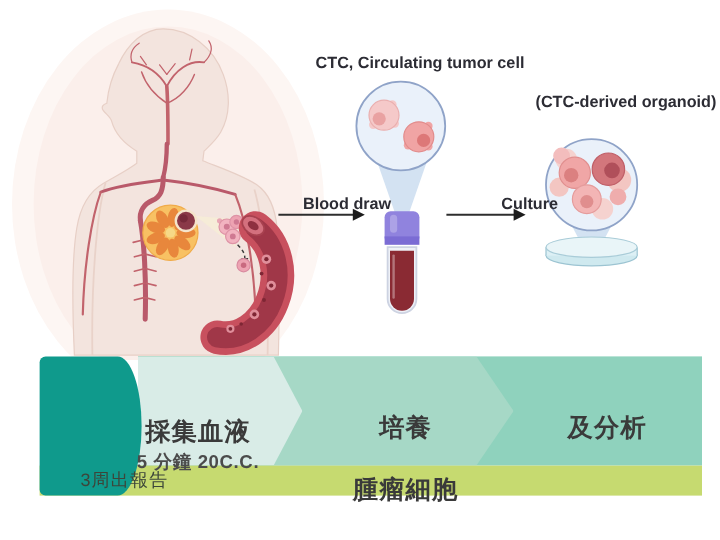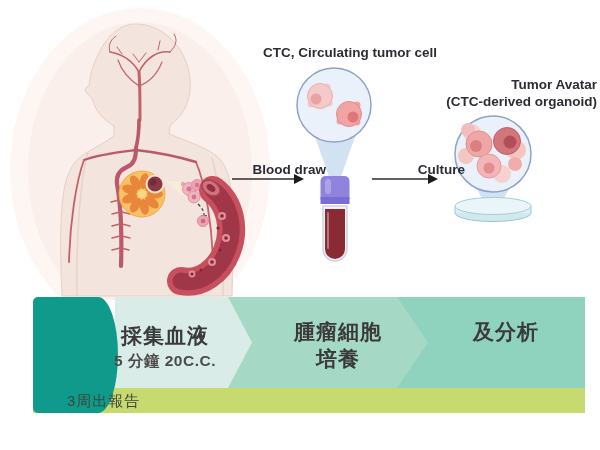--- a/index.html
+++ b/index.html
@@ -16,21 +16,21 @@
   .step2-bg{left:82px;width:313px;background:#a6d8c6;
     clip-path:polygon(0 0, calc(100% - 31px) 0, 100% 50%, calc(100% - 31px) 100%, 0 100%);}
   .step1-bg{left:82px;width:137px;background:#d9ece7;
     clip-path:polygon(0 0, calc(100% - 24px) 0, 100% 50%, calc(100% - 24px) 100%, 0 100%);}
   .strip{position:absolute;left:0;top:91px;width:552px;height:25px;background:#c6da70;}
   .teal-block{position:absolute;left:0;top:0;width:85px;height:116px;background:#0f9a8c;
     border-radius:5px 20px 20px 5px / 5px 58px 58px 5px;}
   .teal-text{position:absolute;left:0;top:29px;width:72px;text-align:center;
     color:#ffffff;font-size:21px;font-weight:700;line-height:26px;letter-spacing:2px;}
   .step-text{position:absolute;top:21px;text-align:center;color:#3a3a3a;}
-  .step-text .t{font-size:21px;font-weight:700;line-height:27px;letter-spacing:1px;}
+  .step-text .t{font-size:21px;font-weight:700;line-height:27px;letter-spacing:1px;margin-top:25px;}
   .step-text .s{font-size:15.5px;font-weight:700;color:#4b4b4b;line-height:24px;letter-spacing:.5px;}
   .st1{left:54px;width:156px;top:25px;}
   .st2{left:225px;width:160px;}
   .st3{left:393px;width:160px;}
   .strip-text{position:absolute;left:0;top:91px;width:552px;height:25px;line-height:25px;
     text-align:left;padding-left:34px;box-sizing:border-box;
     font-size:15px;font-weight:500;color:#3c463a;letter-spacing:1px;}
   
   .ctc-label{left:237px;top:45px;width:200px;}
   .blood-draw-label{left:206px;top:162px;width:120px;}
@@ -200,43 +200,42 @@
       <line x1="531" y1="206" x2="531" y2="213" stroke="#9cc4d2" stroke-width="1"></line>
       <ellipse cx="493" cy="206" rx="38" ry="8.5" fill="#e9f5f8" stroke="#a9ccd8" stroke-width="1"></ellipse>
     </g>
   </svg>
 
   
   <div class="lbl ctc-label">CTC, Circulating tumor cell</div>
   <div class="lbl blood-draw-label">Blood draw</div>
   <div class="lbl culture-label">Culture</div>
   <div class="lbl avatar-label">
-    <div>Tumor Avatar</div>
     <div class="sub">(CTC-derived organoid)</div>
   </div>
 
   
   <div class="bar">
     <div class="layer step3-bg"></div>
     <div class="layer step2-bg"></div>
     <div class="layer step1-bg"></div>
     <div class="strip"></div>
     <div class="teal-block"></div>
 
     <div class="teal-text">
     </div>
 
     <div class="step-text st1">
       <div class="t">採集血液</div>
       <div class="s">5 分鐘 20C.C.</div>
     </div>
 
     <div class="step-text st2">
+      <div class="t">培養</div>
       <div class="t">腫瘤細胞</div>
-      <div class="t">培養</div>
     </div>
 
     <div class="step-text st3">
       <div class="t">及分析</div>
     </div>
 
     <div class="strip-text">3周出報告</div>
   </div>
 
 </div>

